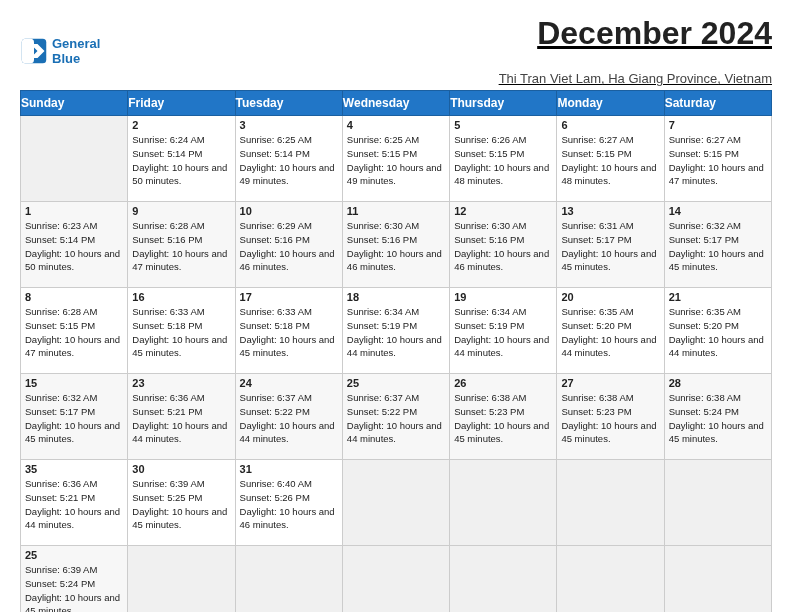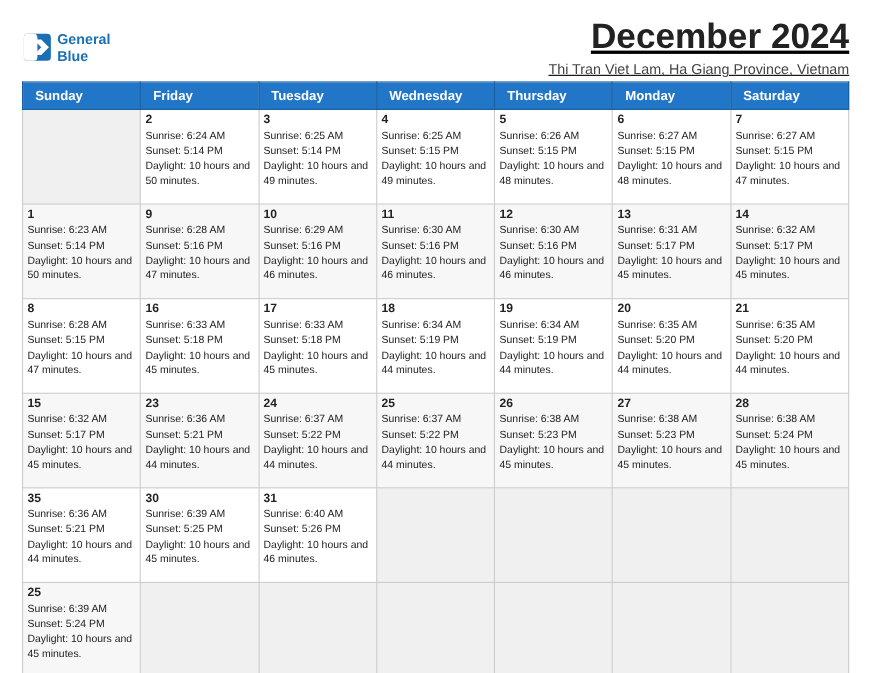--- a/index.html
+++ b/index.html
@@ -47,34 +47,34 @@
     }
     .main-title {
       font-size: 32px;
       font-weight: bold;
       color: #222;
       line-height: 1.1;
     }
     .subtitle {
       font-size: 13px;
       color: #444;
-      margin-top: 4px;
+      margin-top: 20px;
     }
     .calendar {
       flex: 1;
       border-collapse: collapse;
       width: 100%;
       table-layout: fixed;
     }
     .calendar thead tr th {
       background: #2176c7;
       color: #fff;
       font-size: 12px;
       font-weight: bold;
-      padding: 5px 11px;
+      padding: 5px 0;
       text-align: left;
       border: 1px solid #1a5fa0;
     }
     .calendar tbody tr td {
       border: 1px solid #ccc;
       vertical-align: top;
       padding: 3px 4px;
       font-size: 9.5px;
       color: #222;
       background: #fff;

